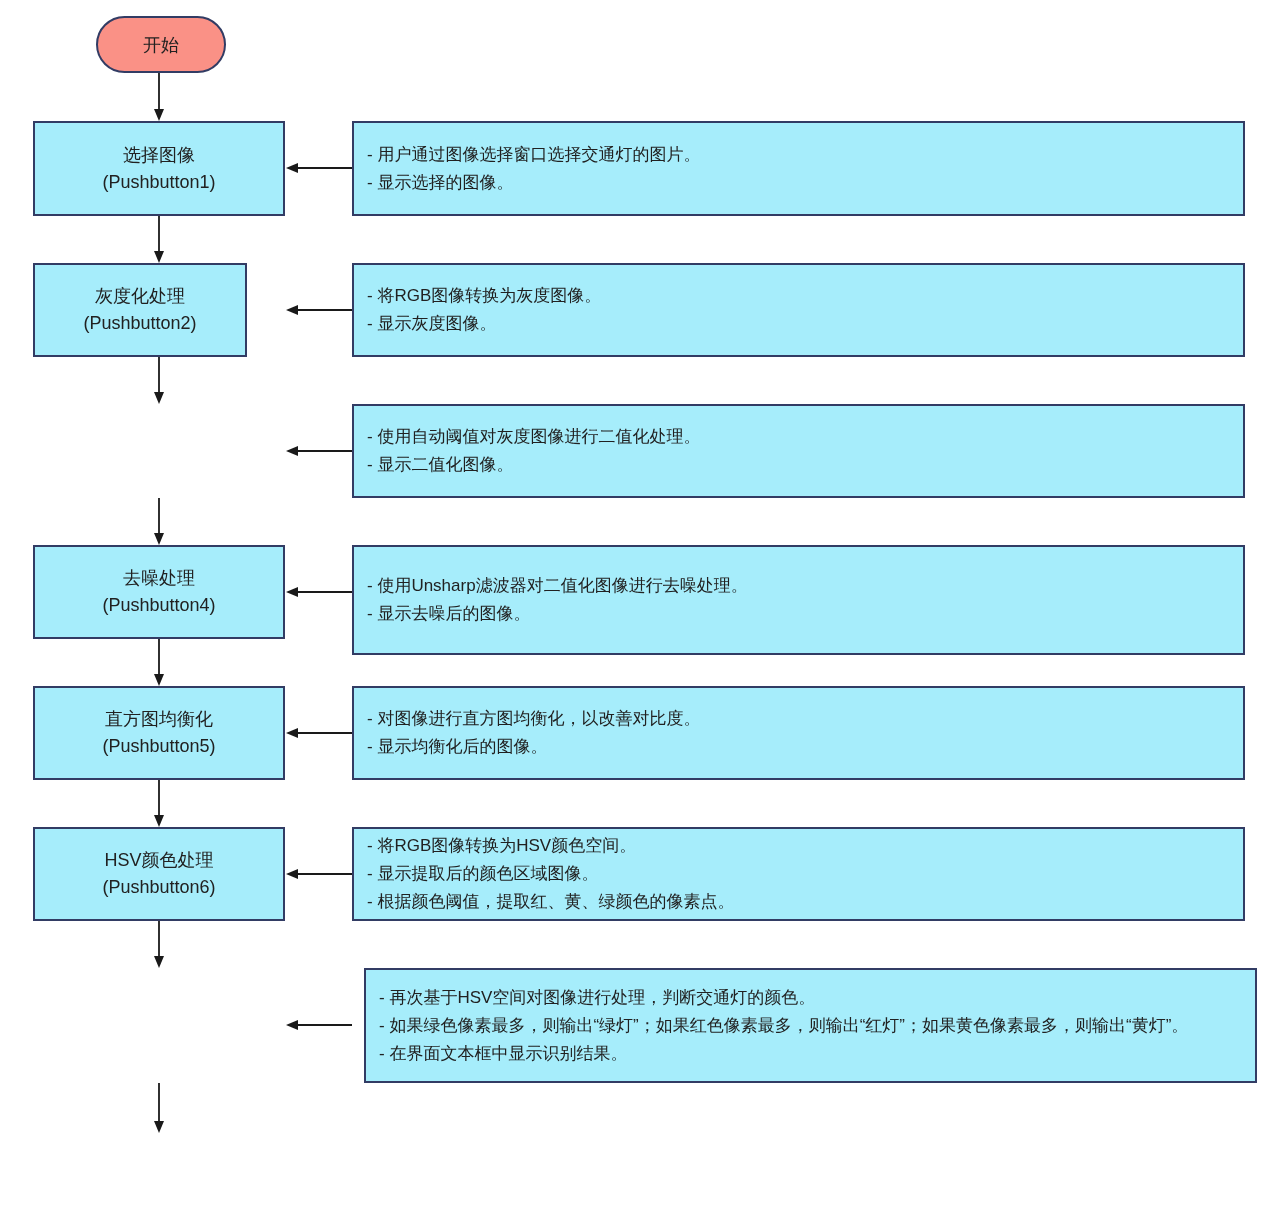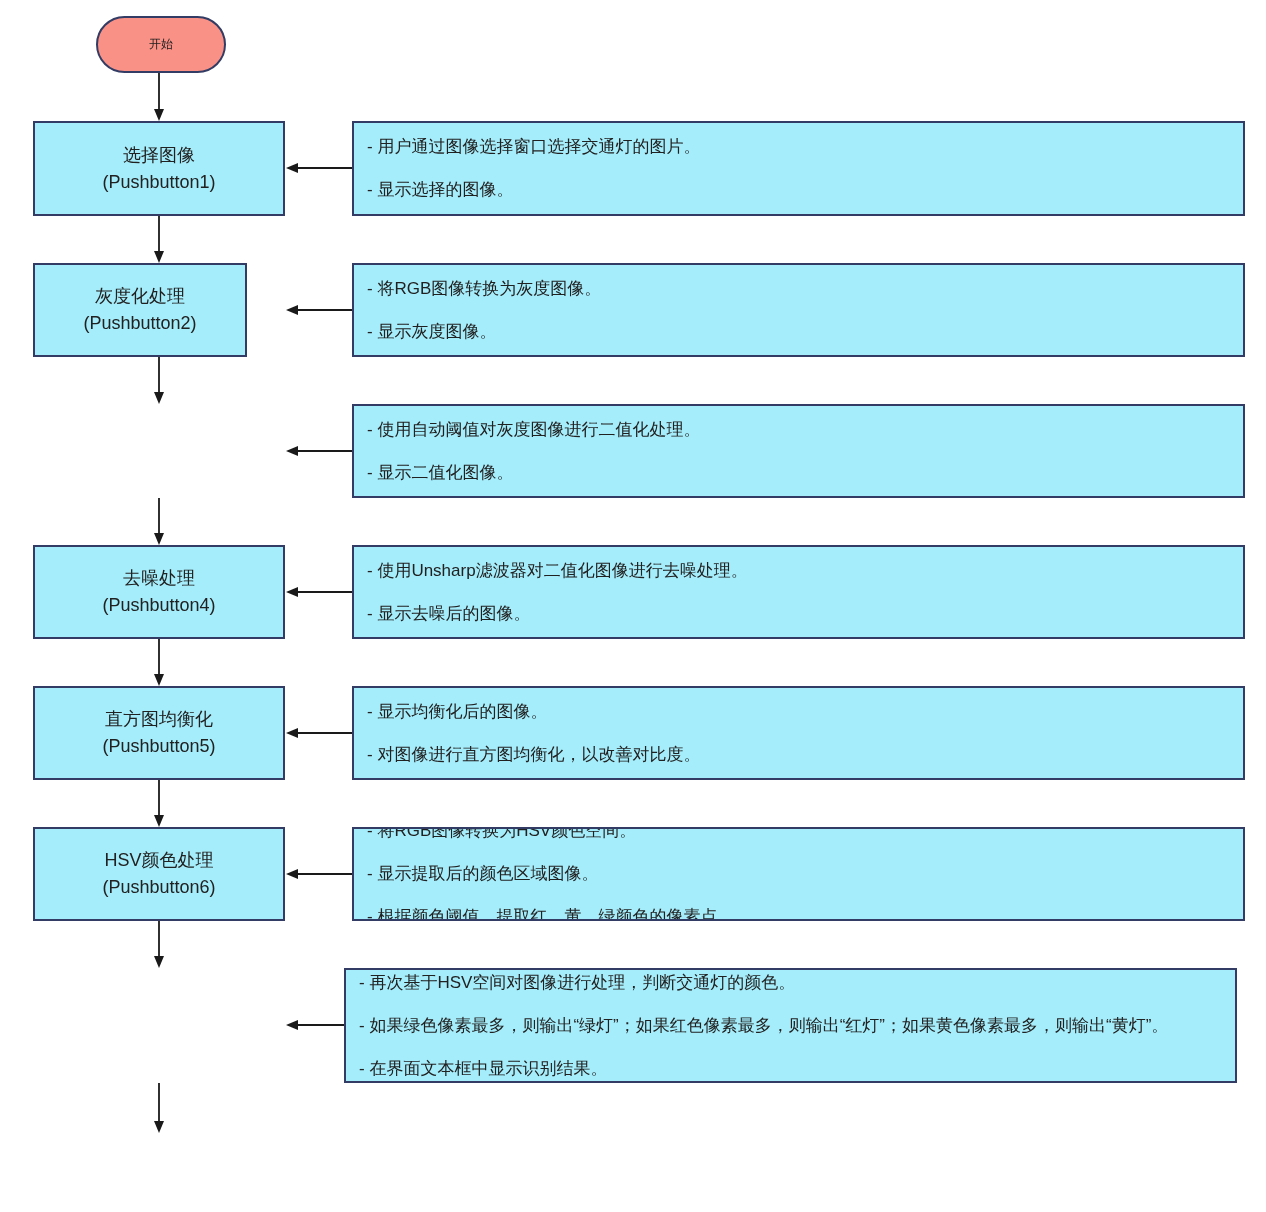--- a/index.html
+++ b/index.html
@@ -16,21 +16,21 @@
     overflow: hidden;
   }
   .terminal {
     position: absolute;
     background: var(--terminal-fill, #FA9186);
     border: 2px solid var(--border-color, #323C64);
     border-radius: 29px;
     display: flex;
     align-items: center;
     justify-content: center;
-    font-size: 12px;
+    font-size: 18px;
     box-sizing: border-box;
   }
   .pbox {
     position: absolute;
     background: var(--process-fill, #A6EDFB);
     border: 2px solid var(--border-color, #323C64);
     box-sizing: border-box;
     display: flex;
     flex-direction: column;
     align-items: center;
@@ -45,21 +45,20 @@
     border: 2px solid var(--border-color, #323C64);
     box-sizing: border-box;
     display: flex;
     flex-direction: column;
     justify-content: center;
     padding-left: 13px;
     font-size: 17px;
     line-height: 28px;
     white-space: nowrap;
     overflow: hidden;
-    gap: 15px;
   }
   .arrows {
     position: absolute;
     left: 0; top: 0;
     pointer-events: none;
   }
   .arrows g {
     stroke: var(--arrow-color, #1a1a1a);
     fill: var(--arrow-color, #1a1a1a);
     stroke-width: 1.8;
@@ -162,44 +161,44 @@
 
   <div class="nbox" style="left:352px; top:404px; width:893px; height:94px">
     <div>- 使用自动阈值对灰度图像进行二值化处理。</div>
     <div>- 显示二值化图像。</div>
   </div>
 
   <div class="pbox" style="left:33px; top:545px; width:252px; height:94px">
     <div>去噪处理</div>
     <div>(Pushbutton4)</div>
   </div>
-  <div class="nbox" style="left:352px; top:545px; width:893px; height:94px">
+  <div class="nbox" style="left:352px; top:545px; width:893px; height:110px">
     <div>- 使用Unsharp滤波器对二值化图像进行去噪处理。</div>
     <div>- 显示去噪后的图像。</div>
   </div>
 
   <div class="pbox" style="left:33px; top:686px; width:252px; height:94px">
     <div>直方图均衡化</div>
     <div>(Pushbutton5)</div>
   </div>
   <div class="nbox" style="left:352px; top:686px; width:893px; height:94px">
+    <div>- 对图像进行直方图均衡化，以改善对比度。</div>
     <div>- 显示均衡化后的图像。</div>
-    <div>- 对图像进行直方图均衡化，以改善对比度。</div>
   </div>
 
   <div class="pbox" style="left:33px; top:827px; width:252px; height:94px">
     <div>HSV颜色处理</div>
     <div>(Pushbutton6)</div>
   </div>
   <div class="nbox" style="left:352px; top:827px; width:893px; height:94px">
     <div>- 将RGB图像转换为HSV颜色空间。</div>
     <div>- 显示提取后的颜色区域图像。</div>
     <div>- 根据颜色阈值，提取红、黄、绿颜色的像素点。</div>
   </div>
 
-  <div class="nbox" style="left:344px; top:968px; width:893px; height:115px">
+  <div class="nbox" style="left:364px; top:968px; width:893px; height:115px">
     <div>- 再次基于HSV空间对图像进行处理，判断交通灯的颜色。</div>
     <div>- 如果绿色像素最多，则输出“绿灯”；如果红色像素最多，则输出“红灯”；如果黄色像素最多，则输出“黄灯”。</div>
     <div>- 在界面文本框中显示识别结果。</div>
   </div>
 
 
 </div>
 
 </body></html>

